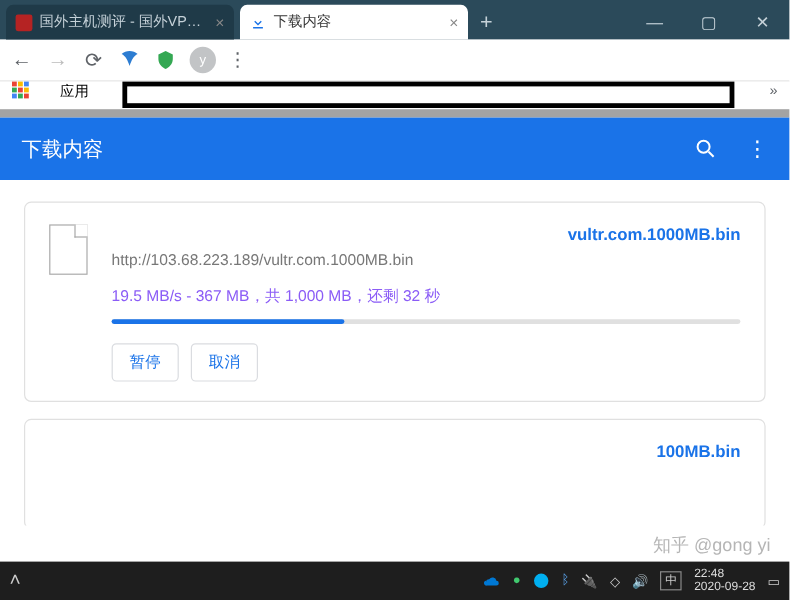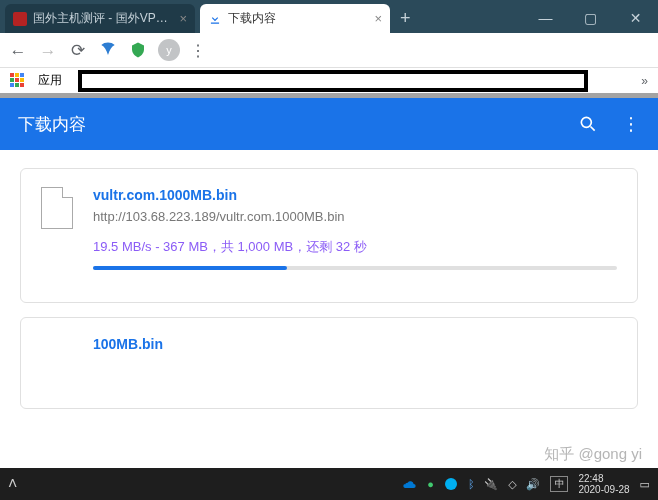--- a/index.html
+++ b/index.html
@@ -14,35 +14,35 @@
   .newtab { color: #c5d1d8; font-size: 18px; padding: 0 10px; height: 29px; display: flex; align-items: center; }
   .winbtns { margin-left: auto; display: flex; }
   .winbtn { width: 45px; height: 30px; display: flex; align-items: center; justify-content: center; color: #c5d1d8; font-size: 14px; }
   .toolbar { height: 35px; background: #fff; border-bottom: 1px solid #e0e0e0; display: flex; align-items: center; padding: 0 8px; gap: 10px; }
   .toolbar .nav { color: #5f6368; font-size: 17px; width: 20px; text-align: center; }
   .toolbar .nav.fwd { color: #bbb; }
   .omnibox { flex: 1; height: 26px; border: 1px solid #dadce0; border-radius: 13px; display: flex; align-items: center; padding: 0 10px; gap: 8px; font-size: 13px; color: #5f6368; }
   .omnibox .url { color: #202124; }
   .omnibox .star { margin-left: auto; color: #5f6368; }
   .exticon { width: 20px; height: 20px; border-radius: 50%; display: flex; align-items: center; justify-content: center; font-size: 11px; }
-  .bookmarks { height: 30px; background: #fff; border-bottom: 5px solid #a3a3a3; display: flex; align-items: center; padding: 0 10px; gap: 12px; font-size: 12px; }
+  .bookmarks { height: 30px; background: #fff; border-bottom: 7px solid #a3a3a3; display: flex; padding: 0 10px; gap: 24px; font-size: 12px; }
   .appsicon { width: 16px; height: 16px; display: grid; grid-template-columns: repeat(3, 4px); grid-auto-rows: 4px; gap: 1px; }
   .appsicon span { background: red; }
   .appsicon span:nth-child(1){background:#ea4335}.appsicon span:nth-child(2){background:#fbbc04}.appsicon span:nth-child(3){background:#4285f4}.appsicon span:nth-child(4){background:#34a853}.appsicon span:nth-child(5){background:#ea4335}.appsicon span:nth-child(6){background:#fbbc04}.appsicon span:nth-child(7){background:#4285f4}.appsicon span:nth-child(8){background:#34a853}.appsicon span:nth-child(9){background:#ea4335}
   .blackbar { flex:1; height: 22px; background: #fff; border: 4px solid #000; margin-left: 4px; max-width: 510px; }
   .bm-chev { margin-left: auto; color: #5f6368; }
   .header { height: 52px; background: #1a73e8; color: #fff; display: flex; align-items: center; padding: 0 18px; font-size: 17px; }
   .header .right { margin-left: auto; display: flex; gap: 24px; align-items: center; }
   .content { background: #fff; padding: 18px 20px 12px 20px; height: 288px; overflow: hidden; }
   .section { font-size: 14px; color: #333; margin-bottom: 14px; }
   .card { border: 1px solid #e0e0e0; border-radius: 6px; padding: 18px 20px 16px 20px; display: flex; gap: 20px; margin-bottom: 14px; background: #fff; }
   .fileico { width: 32px; height: 42px; border: 1px solid #aaa; position: relative; background: #fff; flex-shrink: 0; }
   .fileico::before { content:""; position:absolute; top:-1px; right:-1px; width:10px; height:10px; background:#fff; border-left:1px solid #aaa; border-bottom:1px solid #aaa; }
   .card-body { flex: 1; }
-  .filename { color: #1a73e8; font-size: 14px; font-weight: 600; margin-bottom: 6px; }
+  .filename { color: #1a73e8; font-size: 14px; font-weight: 600; margin-bottom: 6px; text-align: right; }
   .fileurl { color: #777; font-size: 13px; margin-bottom: 14px; }
   .status { color: #8b5cf6; font-size: 13px; margin-bottom: 10px; }
   .progress { height: 4px; background: #e0e0e0; border-radius: 2px; margin-bottom: 16px; }
   .progress .bar { height: 100%; background: #1a73e8; border-radius: 2px; }
   .actions { display: flex; gap: 10px; }
   .btn { border: 1px solid #dadce0; border-radius: 4px; background: #fff; color: #1a73e8; font-size: 13px; padding: 6px 14px; }
   .taskbar { position: absolute; bottom: 0; left: 0; right: 0; height: 32px; background: #1e1e1e; display: flex; align-items: center; padding: 0 8px; }
   .taskbar .tray { margin-left: auto; display: flex; gap: 10px; align-items: center; color: #ccc; font-size: 11px; }
   .tclock { text-align: left; line-height: 1.1; font-size: 10px; color: #ddd; }
   .watermark { position: absolute; right: 16px; bottom: 36px; color: #a9a9a9; font-size: 15px; opacity: .85; pointer-events: none; }
@@ -129,20 +129,24 @@
 
   <div class="card">
     <div class="fileico"></div>
     <div class="card-body">
       <div class="filename">vultr.com.1000MB.bin</div>
       <div class="fileurl">http://103.68.223.189/vultr.com.1000MB.bin</div>
       <div class="status">19.5 MB/s - 367 MB，共 1,000 MB，还剩 32 秒</div>
       <div class="progress">
         <div class="bar" id="progbar" style="width: 37%;"></div>
       </div>
+      <div class="actions">
+        <button class="btn">暂停</button>
+        <button class="btn">取消</button>
+      </div>
     </div>
   </div>
 
   <div class="card" style="padding-bottom:30px">
     <div class="fileico" style="visibility:hidden"></div>
     <div class="card-body">
       <div class="filename">100MB.bin</div>
     </div>
   </div>
 </div>

